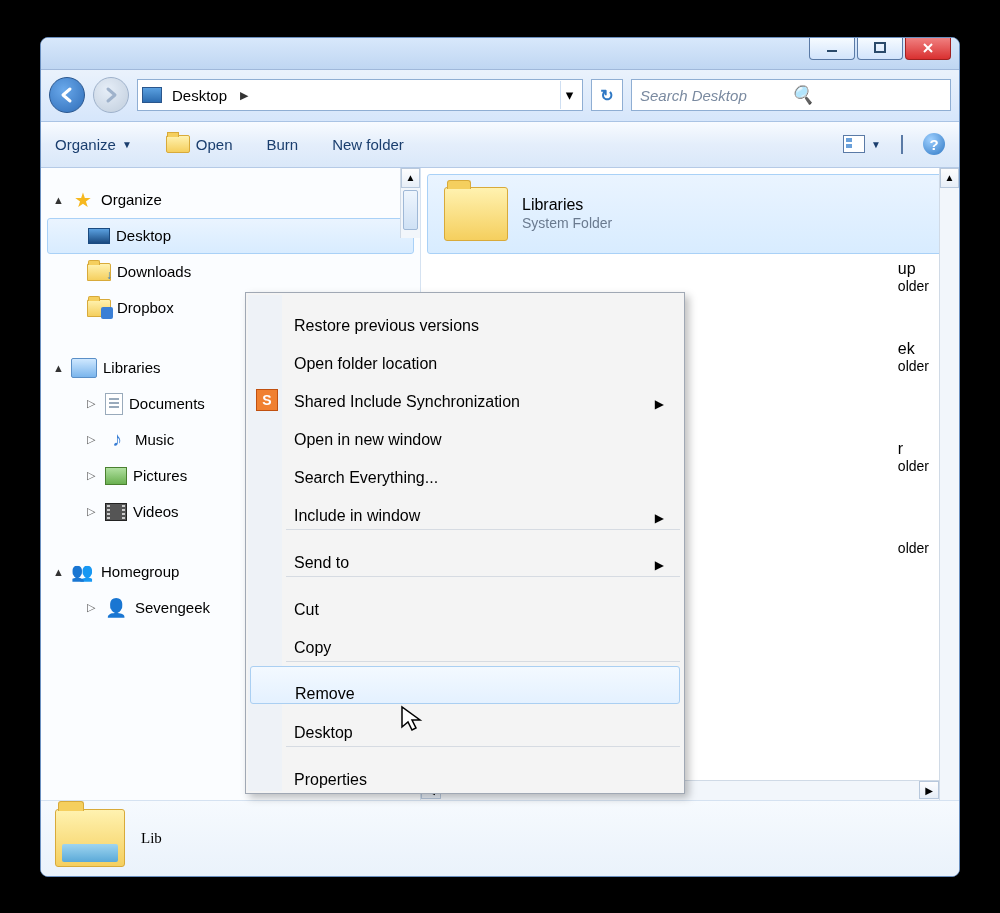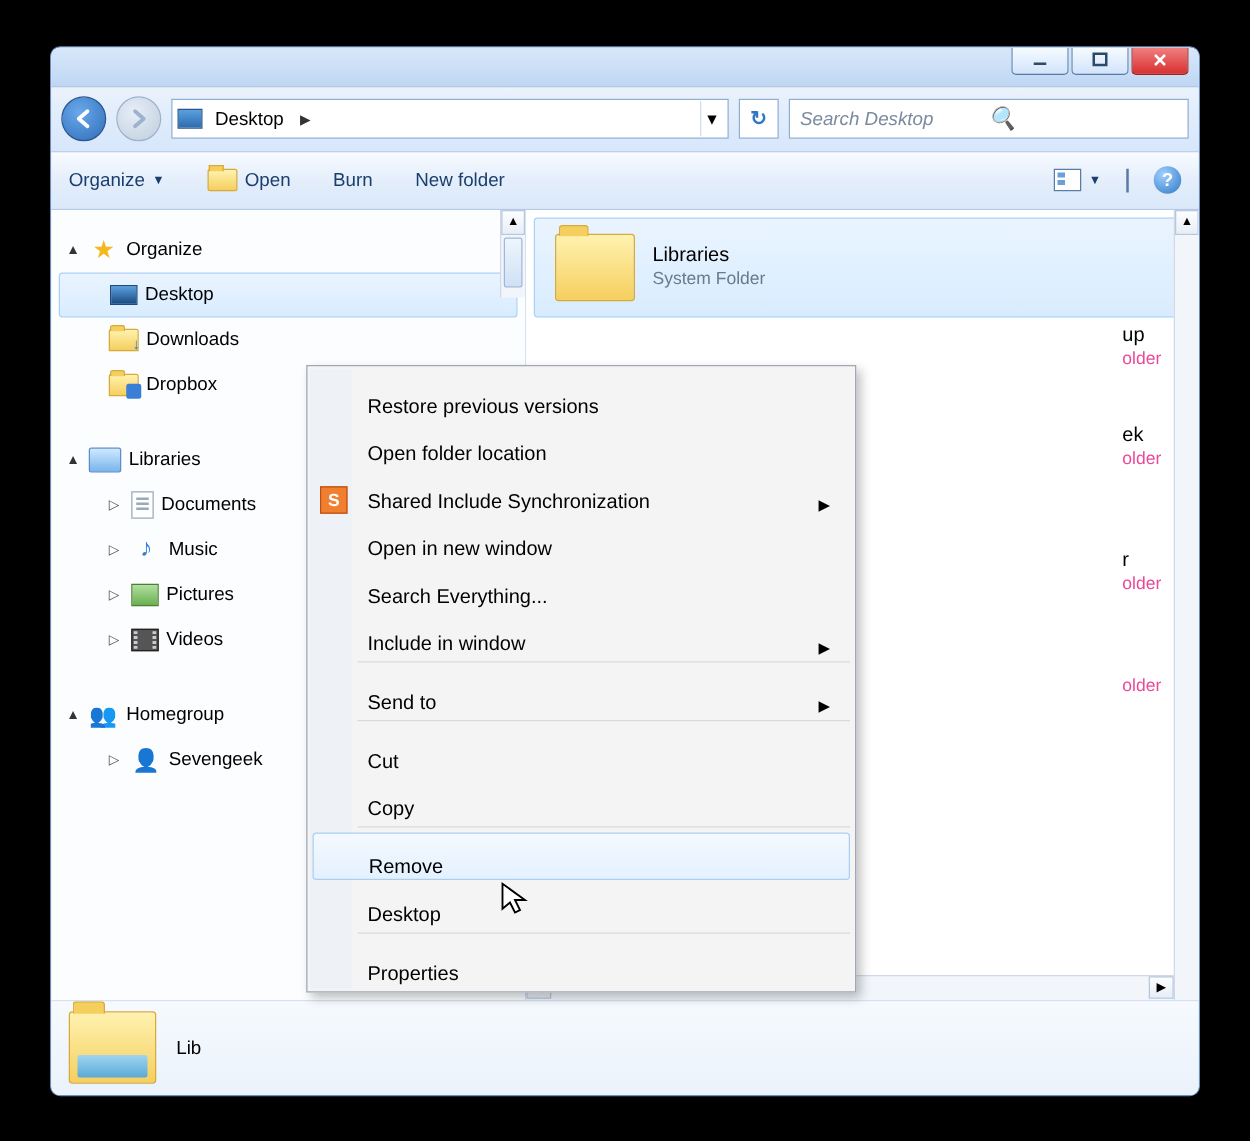--- a/index.html
+++ b/index.html
@@ -70,30 +70,30 @@
   .section-gap{height:24px;}
   .main{flex:1;position:relative;background:#fff;overflow:hidden;}
   .main-row{display:flex;align-items:center;height:80px;padding-left:16px;gap:14px;}
   .main-row.sel{background:linear-gradient(#eaf4ff,#d8ecff);border:1px solid #a9d1f7;border-radius:3px;margin:6px;}
   .main-row .big-folder{width:64px;height:54px;background:linear-gradient(#fff2b0,#f5cf5e);border:1px solid #d8aa3a;border-radius:3px;position:relative;}
   .main-row .big-folder::before{content:"";position:absolute;top:-8px;left:2px;width:22px;height:8px;background:#f5cf5e;border:1px solid #d8aa3a;border-bottom:none;border-radius:3px 3px 0 0;}
   .main-row .txtcol .name{font-size:16px;}
   .main-row .txtcol .sub{font-size:14px;color:#6a7a8f;}
   .partial-row{display:flex;height:80px;padding-left:16px;gap:14px;}
   .partial-label{color:#000;font-size:16px;}
-  .partial-sub{color:#ec4899;font-size:14px;display:block;}
+  .partial-sub{color:#000000;font-size:14px;display:block;}
   .hscroll{position:absolute;left:0;right:20px;bottom:0;height:20px;border-top:1px solid #d0dae6;background:#f2f6fb;display:flex;align-items:center;}
   .hscroll .arrow{width:20px;height:18px;border:1px solid #b8c8dc;background:linear-gradient(#fdfdfe,#e7eef7);display:flex;align-items:center;justify-content:center;font-size:10px;}
   .hscroll .track{flex:1;}
   .vscroll-main{position:absolute;right:0;top:0;bottom:0;width:20px;border-left:1px solid #d0dae6;background:#f2f6fb;}
   .vscroll-main .arrow{height:20px;border:1px solid #b8c8dc;background:linear-gradient(#fdfdfe,#e7eef7);display:flex;align-items:center;justify-content:center;font-size:10px;}
   .vscroll-side{position:absolute;right:0;top:0;width:20px;height:70px;background:#f2f6fb;border-left:1px solid #d0dae6;}
   .vscroll-side .arrow{height:20px;border:1px solid #b8c8dc;background:linear-gradient(#fdfdfe,#e7eef7);display:flex;align-items:center;justify-content:center;font-size:10px;}
   .vscroll-side .thumb{height:40px;margin:2px;border:1px solid #9fb8d6;background:linear-gradient(#eef5fd,#cfe1f5);border-radius:2px;}
-  .statusbar{height:76px;border-top:1px solid #d5e2f1;background:linear-gradient(#f6fafe,#eaf2fb);display:flex;align-items:center;padding:0 14px;gap:16px;}
+  .statusbar{height:76px;border-top:1px solid #d5e2f1;background:linear-gradient(#f6fafe,#eaf2fb);display:flex;align-items:center;padding:0 14px;gap:16px;font-family:Liberation Serif, serif;}
   .statusbar .big-folder{width:70px;height:58px;background:linear-gradient(#fff2b0,#f5cf5e);border:1px solid #d8aa3a;border-radius:3px;position:relative;}
   .statusbar .big-folder::before{content:"";position:absolute;top:-9px;left:2px;width:24px;height:9px;background:#f5cf5e;border:1px solid #d8aa3a;border-bottom:none;border-radius:3px 3px 0 0;}
   .statusbar .big-folder::after{content:"";position:absolute;left:6px;right:6px;bottom:4px;height:18px;background:linear-gradient(#9fd5f0,#5aa9d8);border-radius:2px;}
   .context-menu{position:absolute;left:245px;top:292px;width:440px;background:#f4f4f4;border:1px solid #a0a8b4;
     box-shadow:4px 4px 8px rgba(0,0,0,.25);padding:4px 2px;z-index:50;}
   .context-menu .iconcol{position:absolute;left:2px;top:2px;bottom:2px;width:34px;background:#eef2f7;}
   .cm-item{position:relative;height:38px;display:flex;align-items:flex-end;padding-left:46px;padding-right:18px;font-size:16px;}
   .cm-item.hov{background:linear-gradient(#f3f9ff,#e4f1ff);border:1px solid #aacff2;border-radius:3px;margin:0 2px;padding-left:44px;}
   .cm-item .sub-arrow{margin-left:auto;font-size:12px;}
   .cm-sep{height:1px;background:#d6dbe2;margin:4px 2px 4px 38px;}

